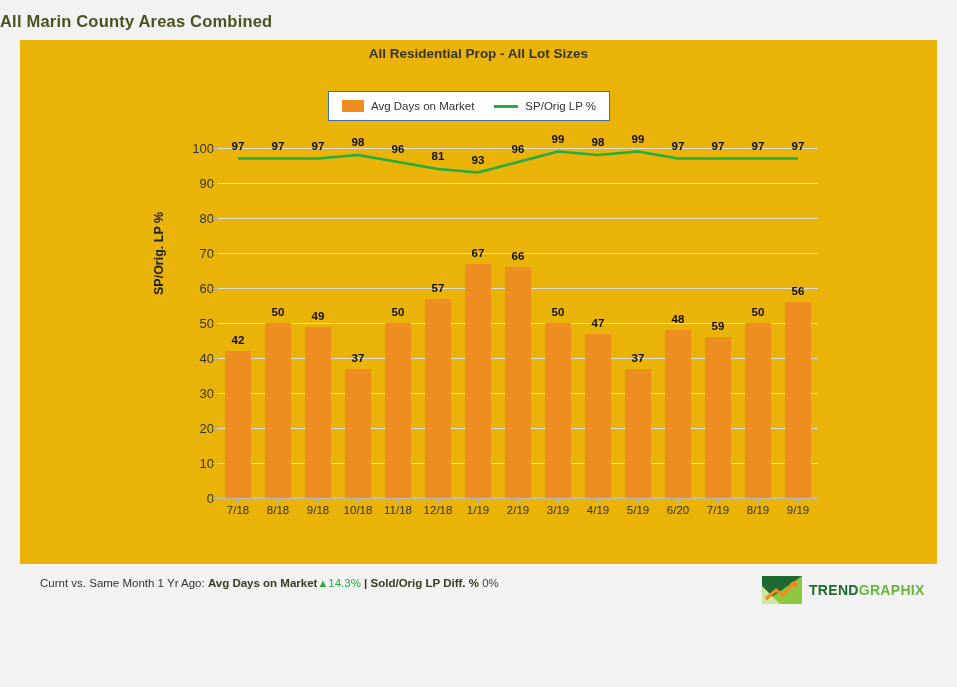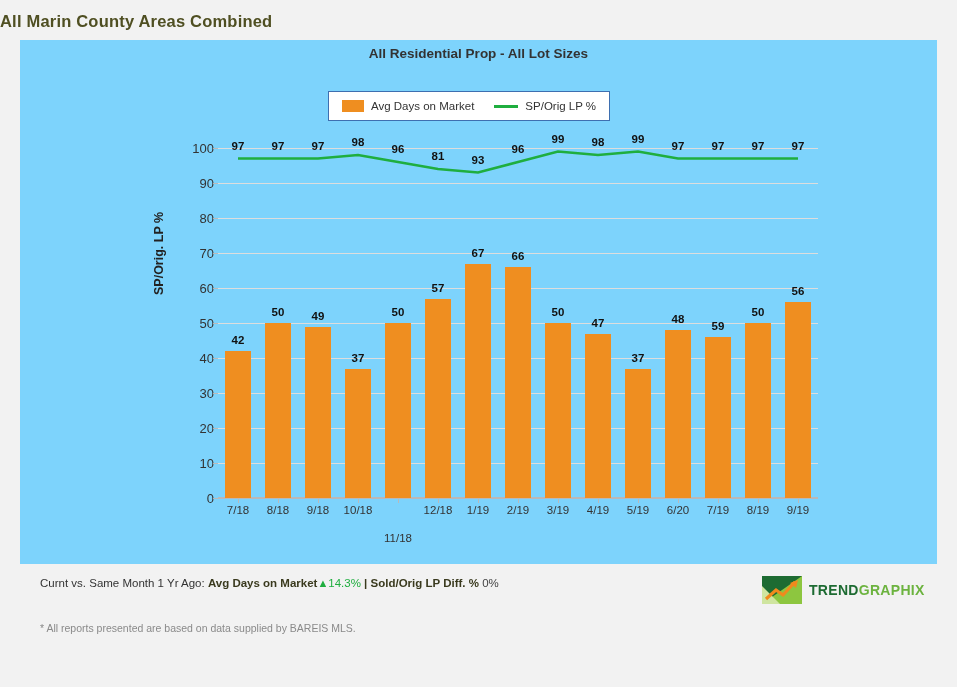--- a/index.html
+++ b/index.html
@@ -18,21 +18,21 @@
     text-align: left;
     font-size: 16.5px; font-weight: bold;
     color: #4f4f22;
     letter-spacing: .2px;
   }
 
   
   .chart-card {
     position: absolute; left: 20px; top: 40px;
     width: 917px; height: 524px;
-    background: #7dd3fc;
+    background: #eab308;
   }
   .chart-subtitle {
     position: absolute; left: 0; top: 6px; width: 917px;
     text-align: center;
     font-size: 13.5px; font-weight: bold; color: #333333;
   }
 
   
   .legend {
     position: absolute; left: 308px; top: 51px;
@@ -220,21 +220,21 @@
           <div class="bar" style="left: 87px; width: 26px; height: 171.5px; background: rgb(239, 142, 32);"></div>
           <div class="bar-label" style="left: 100px; top: 161.5px;">49</div>
           <div class="xtick" style="left: 100px;">9/18</div>
           <div class="xtick-mark" style="left: 100px;"></div>
           <div class="bar" style="left: 127px; width: 26px; height: 129.5px; background: rgb(239, 142, 32);"></div>
           <div class="bar-label" style="left: 140px; top: 203.5px;">37</div>
           <div class="xtick" style="left: 140px;">10/18</div>
           <div class="xtick-mark" style="left: 140px;"></div>
           <div class="bar" style="left: 167px; width: 26px; height: 175px; background: rgb(239, 142, 32);"></div>
           <div class="bar-label" style="left: 180px; top: 158px;">50</div>
-          <div class="xtick" style="left: 180px; margin-top: 28px;">11/18</div>
+          <div class="xtick" style="left: 180px;">11/18</div>
           <div class="xtick-mark" style="left: 180px;"></div>
           <div class="bar" style="left: 207px; width: 26px; height: 199.5px; background: rgb(239, 142, 32);"></div>
           <div class="bar-label" style="left: 220px; top: 133.5px;">57</div>
           <div class="xtick" style="left: 220px;">12/18</div>
           <div class="xtick-mark" style="left: 220px;"></div>
           <div class="bar" style="left: 247px; width: 26px; height: 234.5px; background: rgb(239, 142, 32);"></div>
           <div class="bar-label" style="left: 260px; top: 98.5px;">67</div>
           <div class="xtick" style="left: 260px;">1/19</div>
           <div class="xtick-mark" style="left: 260px;"></div>
           <div class="bar" style="left: 287px; width: 26px; height: 231px; background: rgb(239, 142, 32);"></div>
@@ -291,21 +291,20 @@
   <div class="footer">
     <div class="footer-line">
       <span class="lbl">Curnt vs. Same Month 1 Yr Ago:</span>
       <span class="bold">Avg Days on Market</span><span class="up-arrow">▲</span><span class="pct-green">14.3%</span>
       <span class="bold">|</span>
       <span class="bold">Sold/Orig LP Diff. %</span>
       <span class="pct-gray">0%</span>
     </div>
   </div>
 
-  <div class="disclaimer">* All reports presented are based on data supplied by BAREIS MLS.</div>
 
   <div class="logo">
     <span class="logo-mark">
       <svg width="40" height="28" viewBox="0 0 40 28">
         <rect x="0" y="0" width="40" height="28" fill="#1d6b32"></rect>
         <polygon points="0,28 40,0 40,28" fill="#8dc63f"></polygon>
         <polygon points="0,28 0,10 18,28" fill="#cfe5a0"></polygon>
         <path d="M4 23 L14 14 L21 19 L33 6" stroke="#f08a1d" stroke-width="3.2" fill="none"></path>
         <polygon points="36,4 34,12 28,7" fill="#f08a1d"></polygon>
       </svg>

